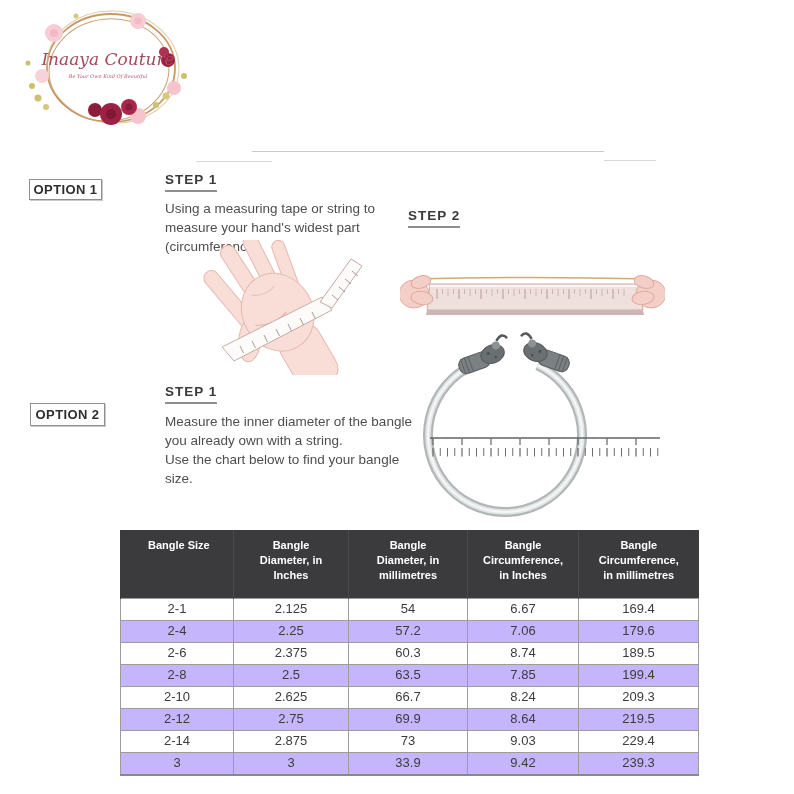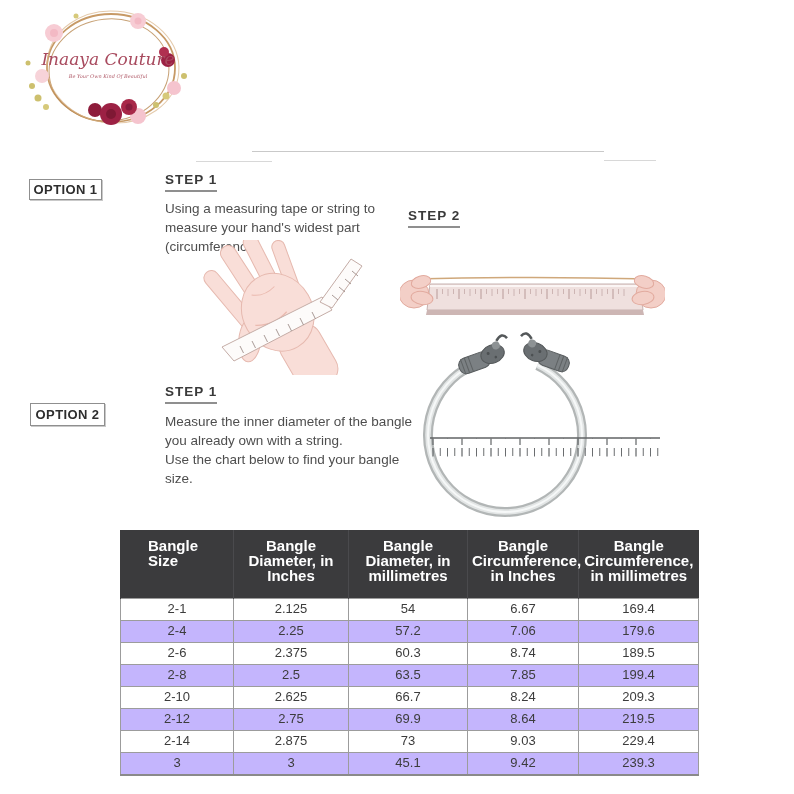--- a/index.html
+++ b/index.html
@@ -19,21 +19,21 @@
                 font-size:13px;font-weight:700;color:#2e2e2e;letter-spacing:.4px;
                 display:flex;align-items:center;justify-content:center;}
 
   
   .step-heading{font-size:13.5px;font-weight:700;letter-spacing:1px;color:#3a3a3a;
                 display:inline-block;padding-bottom:3px;border-bottom:2px solid #8f8f8f;}
   .step-body{font-size:13.5px;line-height:19px;color:#4e4e4e;}
 
   
   .size-table{border-collapse:collapse;width:578px;table-layout:fixed;}
-  .size-table th{background:#3b3b3d;color:#ffffff;font-size:15px;font-weight:600;
+  .size-table th{background:#3b3b3d;color:#ffffff;font-size:11px;font-weight:600;
                  vertical-align:top;text-align:center;padding:8px 4px 6px;line-height:15px;
                  border-left:1px solid #4a4a4d;height:68px;box-sizing:border-box;white-space:pre-line;}
   .size-table th:first-child{text-align:left;padding-left:27px;border-left:1px solid #3b3b3d;}
   .size-table td{font-size:13px;color:#3c3c3c;text-align:center;height:21px;padding:0;
                  border:1px solid #9c9c9c;line-height:20px;}
   .size-table tr.stripe td{background:#c4b5fd;}
   .size-table tr.plain td{background:#ffffff;}
   .size-table{border-bottom:2px solid #8a8a8a;}
 </style>
 </head>
@@ -281,21 +281,21 @@
         <tr class="plain">
           <td>2-14</td>
           <td>2.875</td>
           <td>73</td>
           <td>9.03</td>
           <td>229.4</td>
         </tr>
         <tr class="stripe">
           <td>3</td>
           <td>3</td>
-          <td>45.1</td>
+          <td>33.9</td>
           <td>9.42</td>
           <td>239.3</td>
         </tr>
       </tbody>
     </table>
   </div>
 
 </div>
 
 </body></html>

